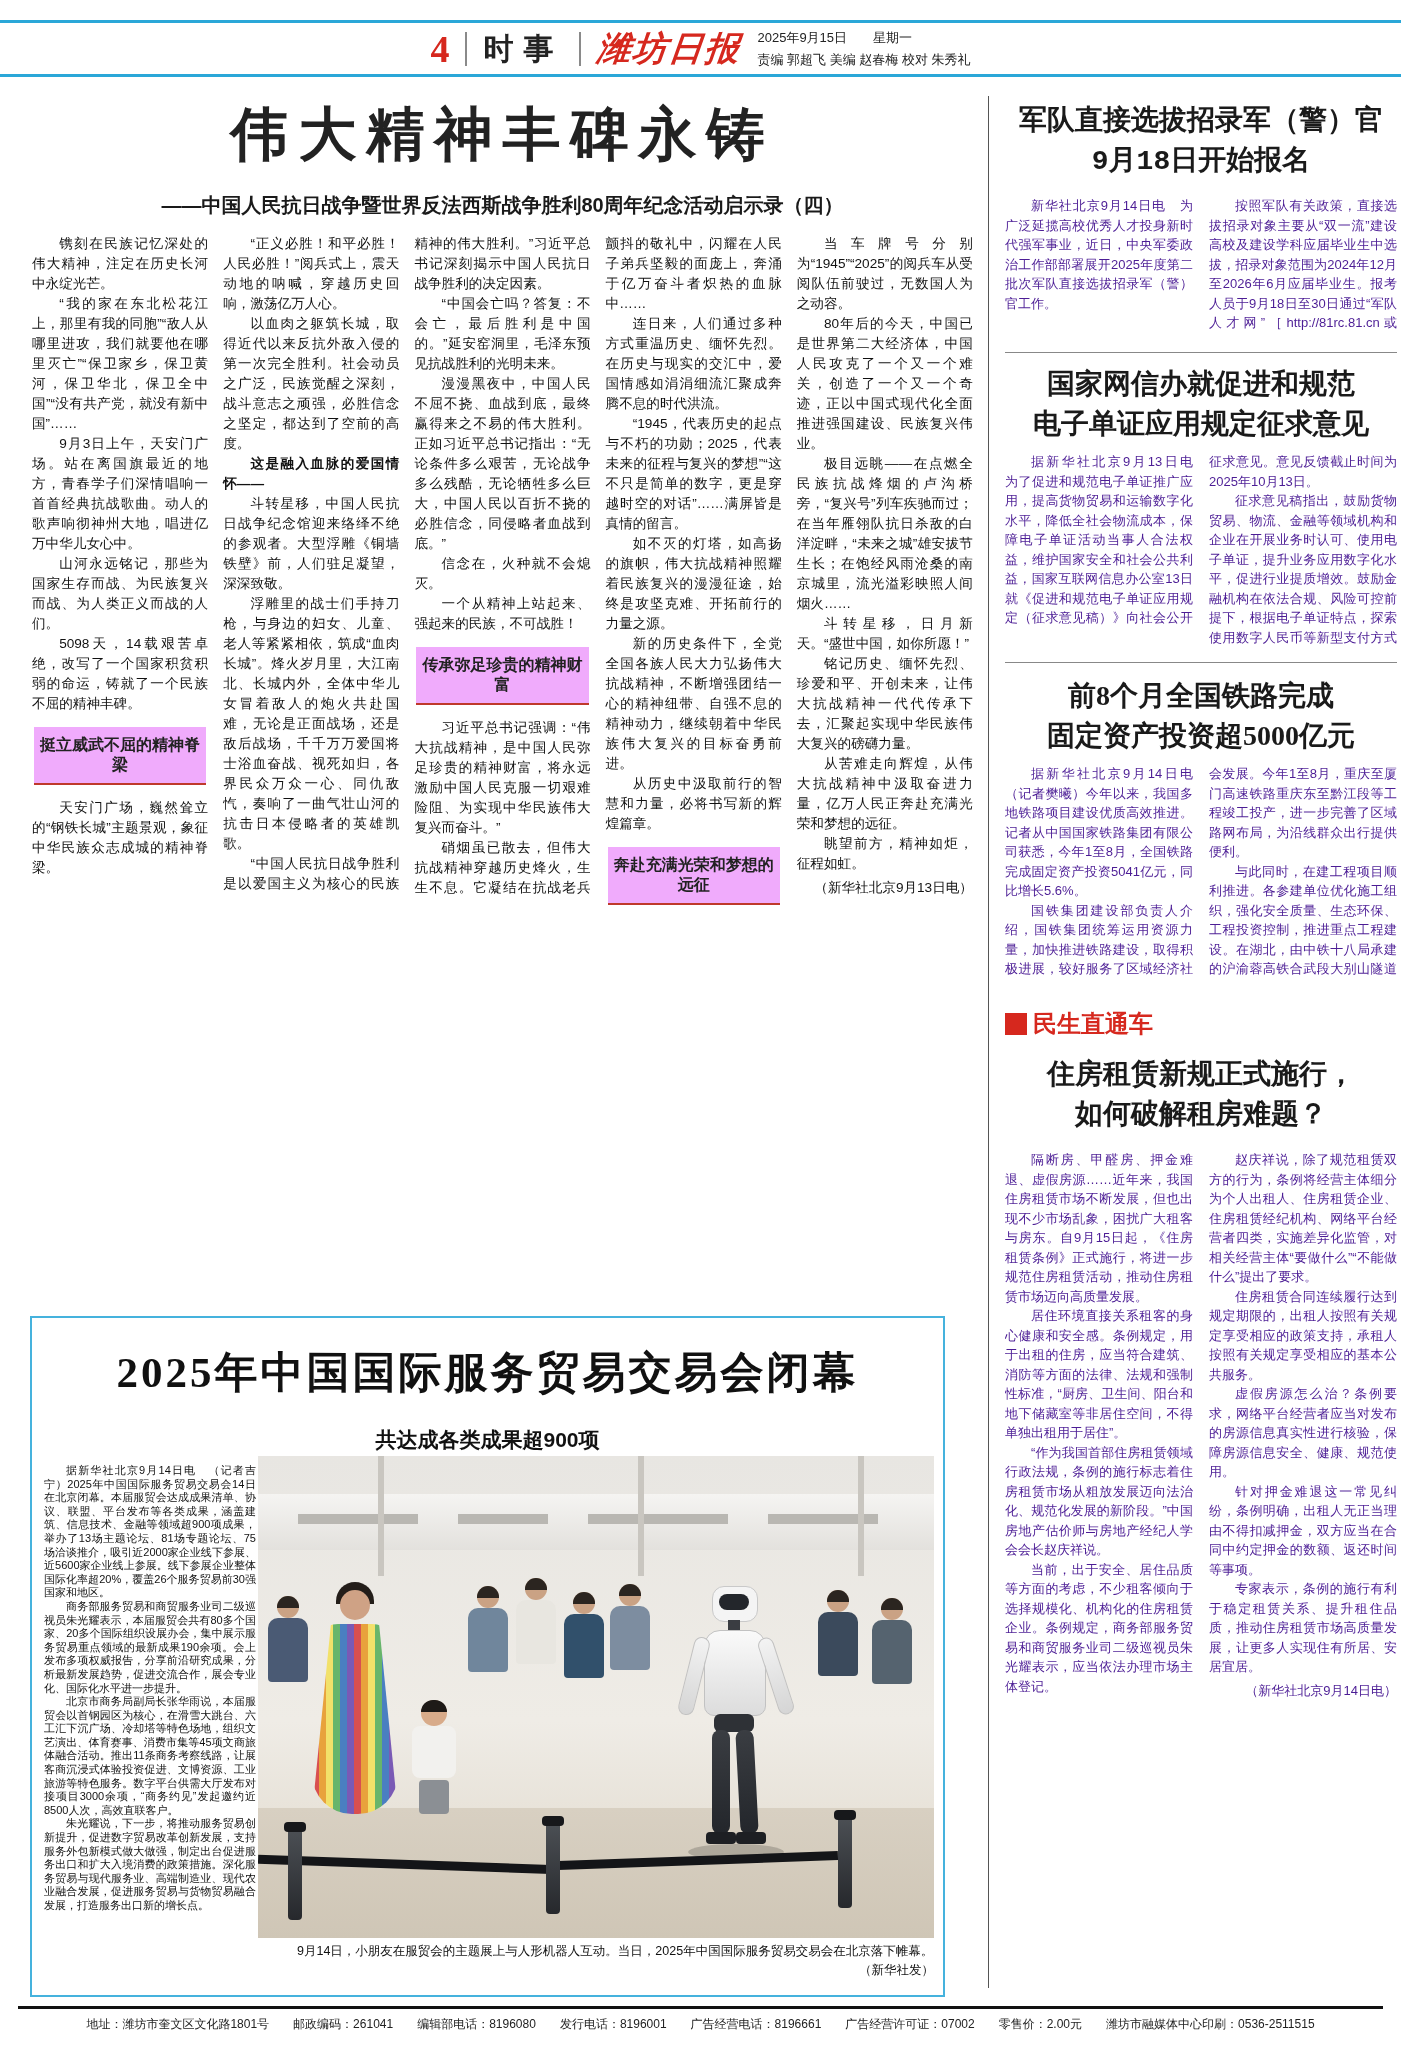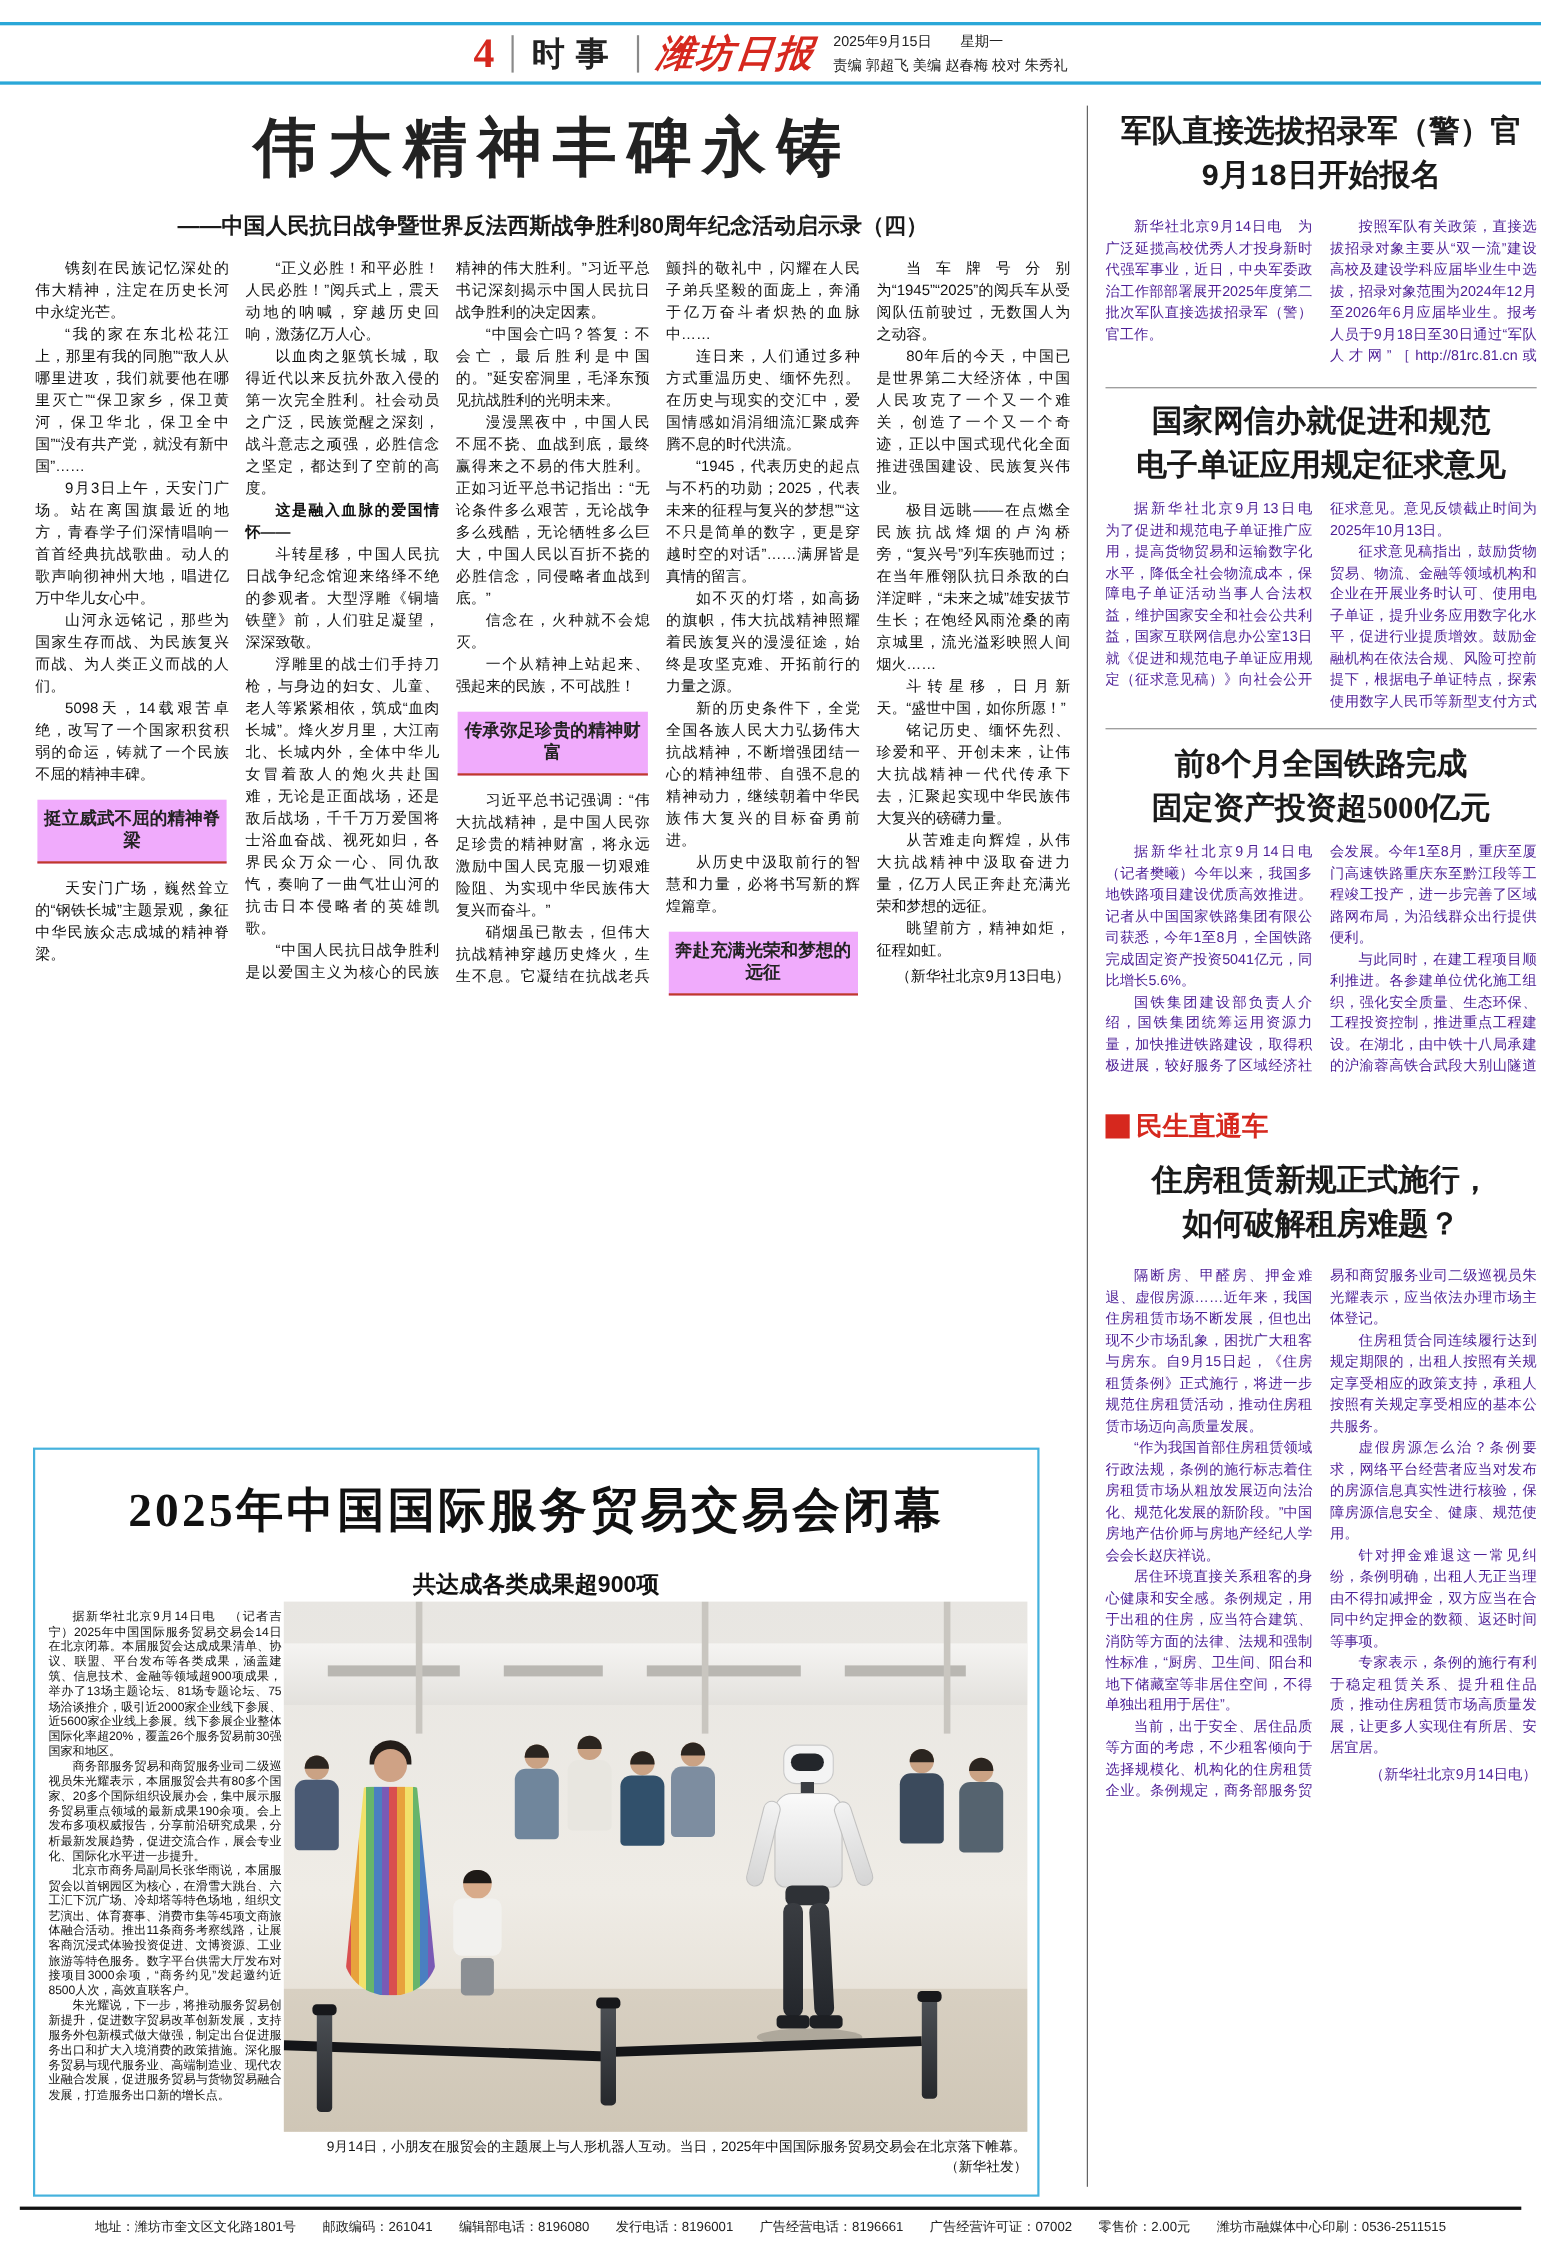--- a/index.html
+++ b/index.html
@@ -187,23 +187,24 @@
   <span class="sq"></span>
   <span>民生直通车</span>
 </div>
 
 <div class="r-title" style="top:1054px;">
   <div>住房租赁新规正式施行，</div>
   <div>如何破解租房难题？</div>
 </div>
 <div class="r-body" style="top:1150px;height:836px;">
     <div class="art-p">隔断房、甲醛房、押金难退、虚假房源……近年来，我国住房租赁市场不断发展，但也出现不少市场乱象，困扰广大租客与房东。自9月15日起，《住房租赁条例》正式施行，将进一步规范住房租赁活动，推动住房租赁市场迈向高质量发展。</div>
+    <div class="art-p">居住环境直接关系租客的身心健康和安全感。条例规定，用于出租的住房，应当符合建筑、消防等方面的法律、法规和强制性标准，“厨房、卫生间、阳台和地下储藏室等非居住空间，不得单独出租用于居住”。</div>
     <div class="art-p">“作为我国首部住房租赁领域行政法规，条例的施行标志着住房租赁市场从粗放发展迈向法治化、规范化发展的新阶段。”中国房地产估价师与房地产经纪人学会会长赵庆祥说。</div>
-    <div class="art-p">居住环境直接关系租客的身心健康和安全感。条例规定，用于出租的住房，应当符合建筑、消防等方面的法律、法规和强制性标准，“厨房、卫生间、阳台和地下储藏室等非居住空间，不得单独出租用于居住”。</div>
     <div class="art-p">当前，出于安全、居住品质等方面的考虑，不少租客倾向于选择规模化、机构化的住房租赁企业。条例规定，商务部服务贸易和商贸服务业司二级巡视员朱光耀表示，应当依法办理市场主体登记。</div>
+    <div class="art-p">赵庆祥说，除了规范租赁双方的行为，条例将经营主体细分为个人出租人、住房租赁企业、住房租赁经纪机构、网络平台经营者四类，实施差异化监管，对相关经营主体“要做什么”“不能做什么”提出了要求。</div>
     <div class="art-p">住房租赁合同连续履行达到规定期限的，出租人按照有关规定享受相应的政策支持，承租人按照有关规定享受相应的基本公共服务。</div>
     <div class="art-p">虚假房源怎么治？条例要求，网络平台经营者应当对发布的房源信息真实性进行核验，保障房源信息安全、健康、规范使用。</div>
     <div class="art-p">针对押金难退这一常见纠纷，条例明确，出租人无正当理由不得扣减押金，双方应当在合同中约定押金的数额、返还时间等事项。</div>
     <div class="art-p">专家表示，条例的施行有利于稳定租赁关系、提升租住品质，推动住房租赁市场高质量发展，让更多人实现住有所居、安居宜居。</div>
     <div class="art-byline">（新华社北京9月14日电）</div>
   </div>
 
 <div class="expo-box">
   <div class="expo-headline">2025年中国国际服务贸易交易会闭幕</div>
   <div class="expo-subhead">共达成各类成果超900项</div>

